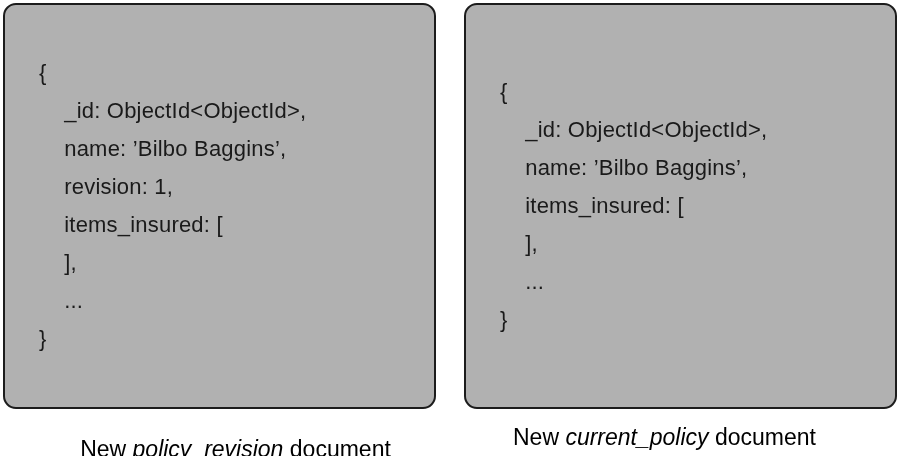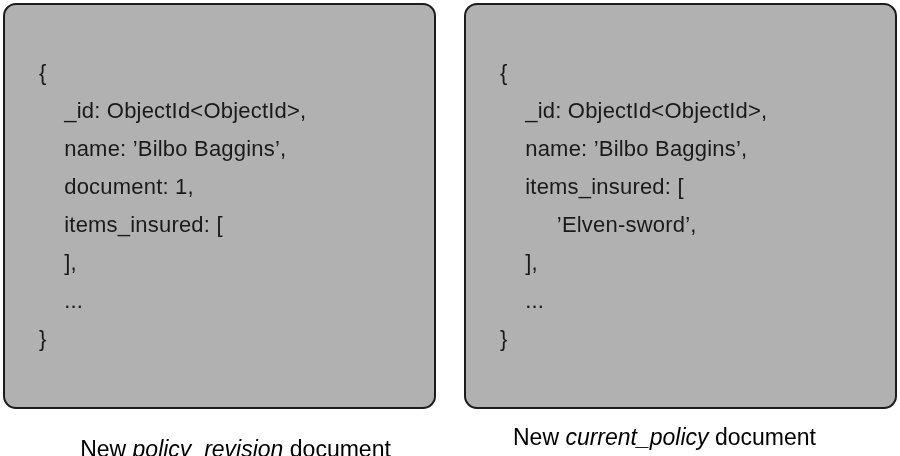--- a/index.html
+++ b/index.html
@@ -59,33 +59,32 @@
 </style>
 </head>
 <body>
 
 <div class="canvas">
 
   <div class="doc-box left">
       <div class="code-line">{</div>
       <div class="code-line">    _id: ObjectId&lt;ObjectId&gt;,</div>
       <div class="code-line">    name: ’Bilbo Baggins’,</div>
-      <div class="code-line">    document: 1,</div>
+      <div class="code-line">    revision: 1,</div>
       <div class="code-line">    items_insured: [</div>
       <div class="code-line">    ],</div>
       <div class="code-line">    ...</div>
       <div class="code-line">}</div>
     </div>
 
   <div class="doc-box right">
       <div class="code-line">{</div>
       <div class="code-line">    _id: ObjectId&lt;ObjectId&gt;,</div>
       <div class="code-line">    name: ’Bilbo Baggins’,</div>
       <div class="code-line">    items_insured: [</div>
-      <div class="code-line">         ’Elven-sword’,</div>
       <div class="code-line">    ],</div>
       <div class="code-line">    ...</div>
       <div class="code-line">}</div>
     </div>
 
   <div class="caption left">
     <span>New </span><span class="em">policy_revision</span><span> document</span>
   </div>
 
   <div class="caption right">

